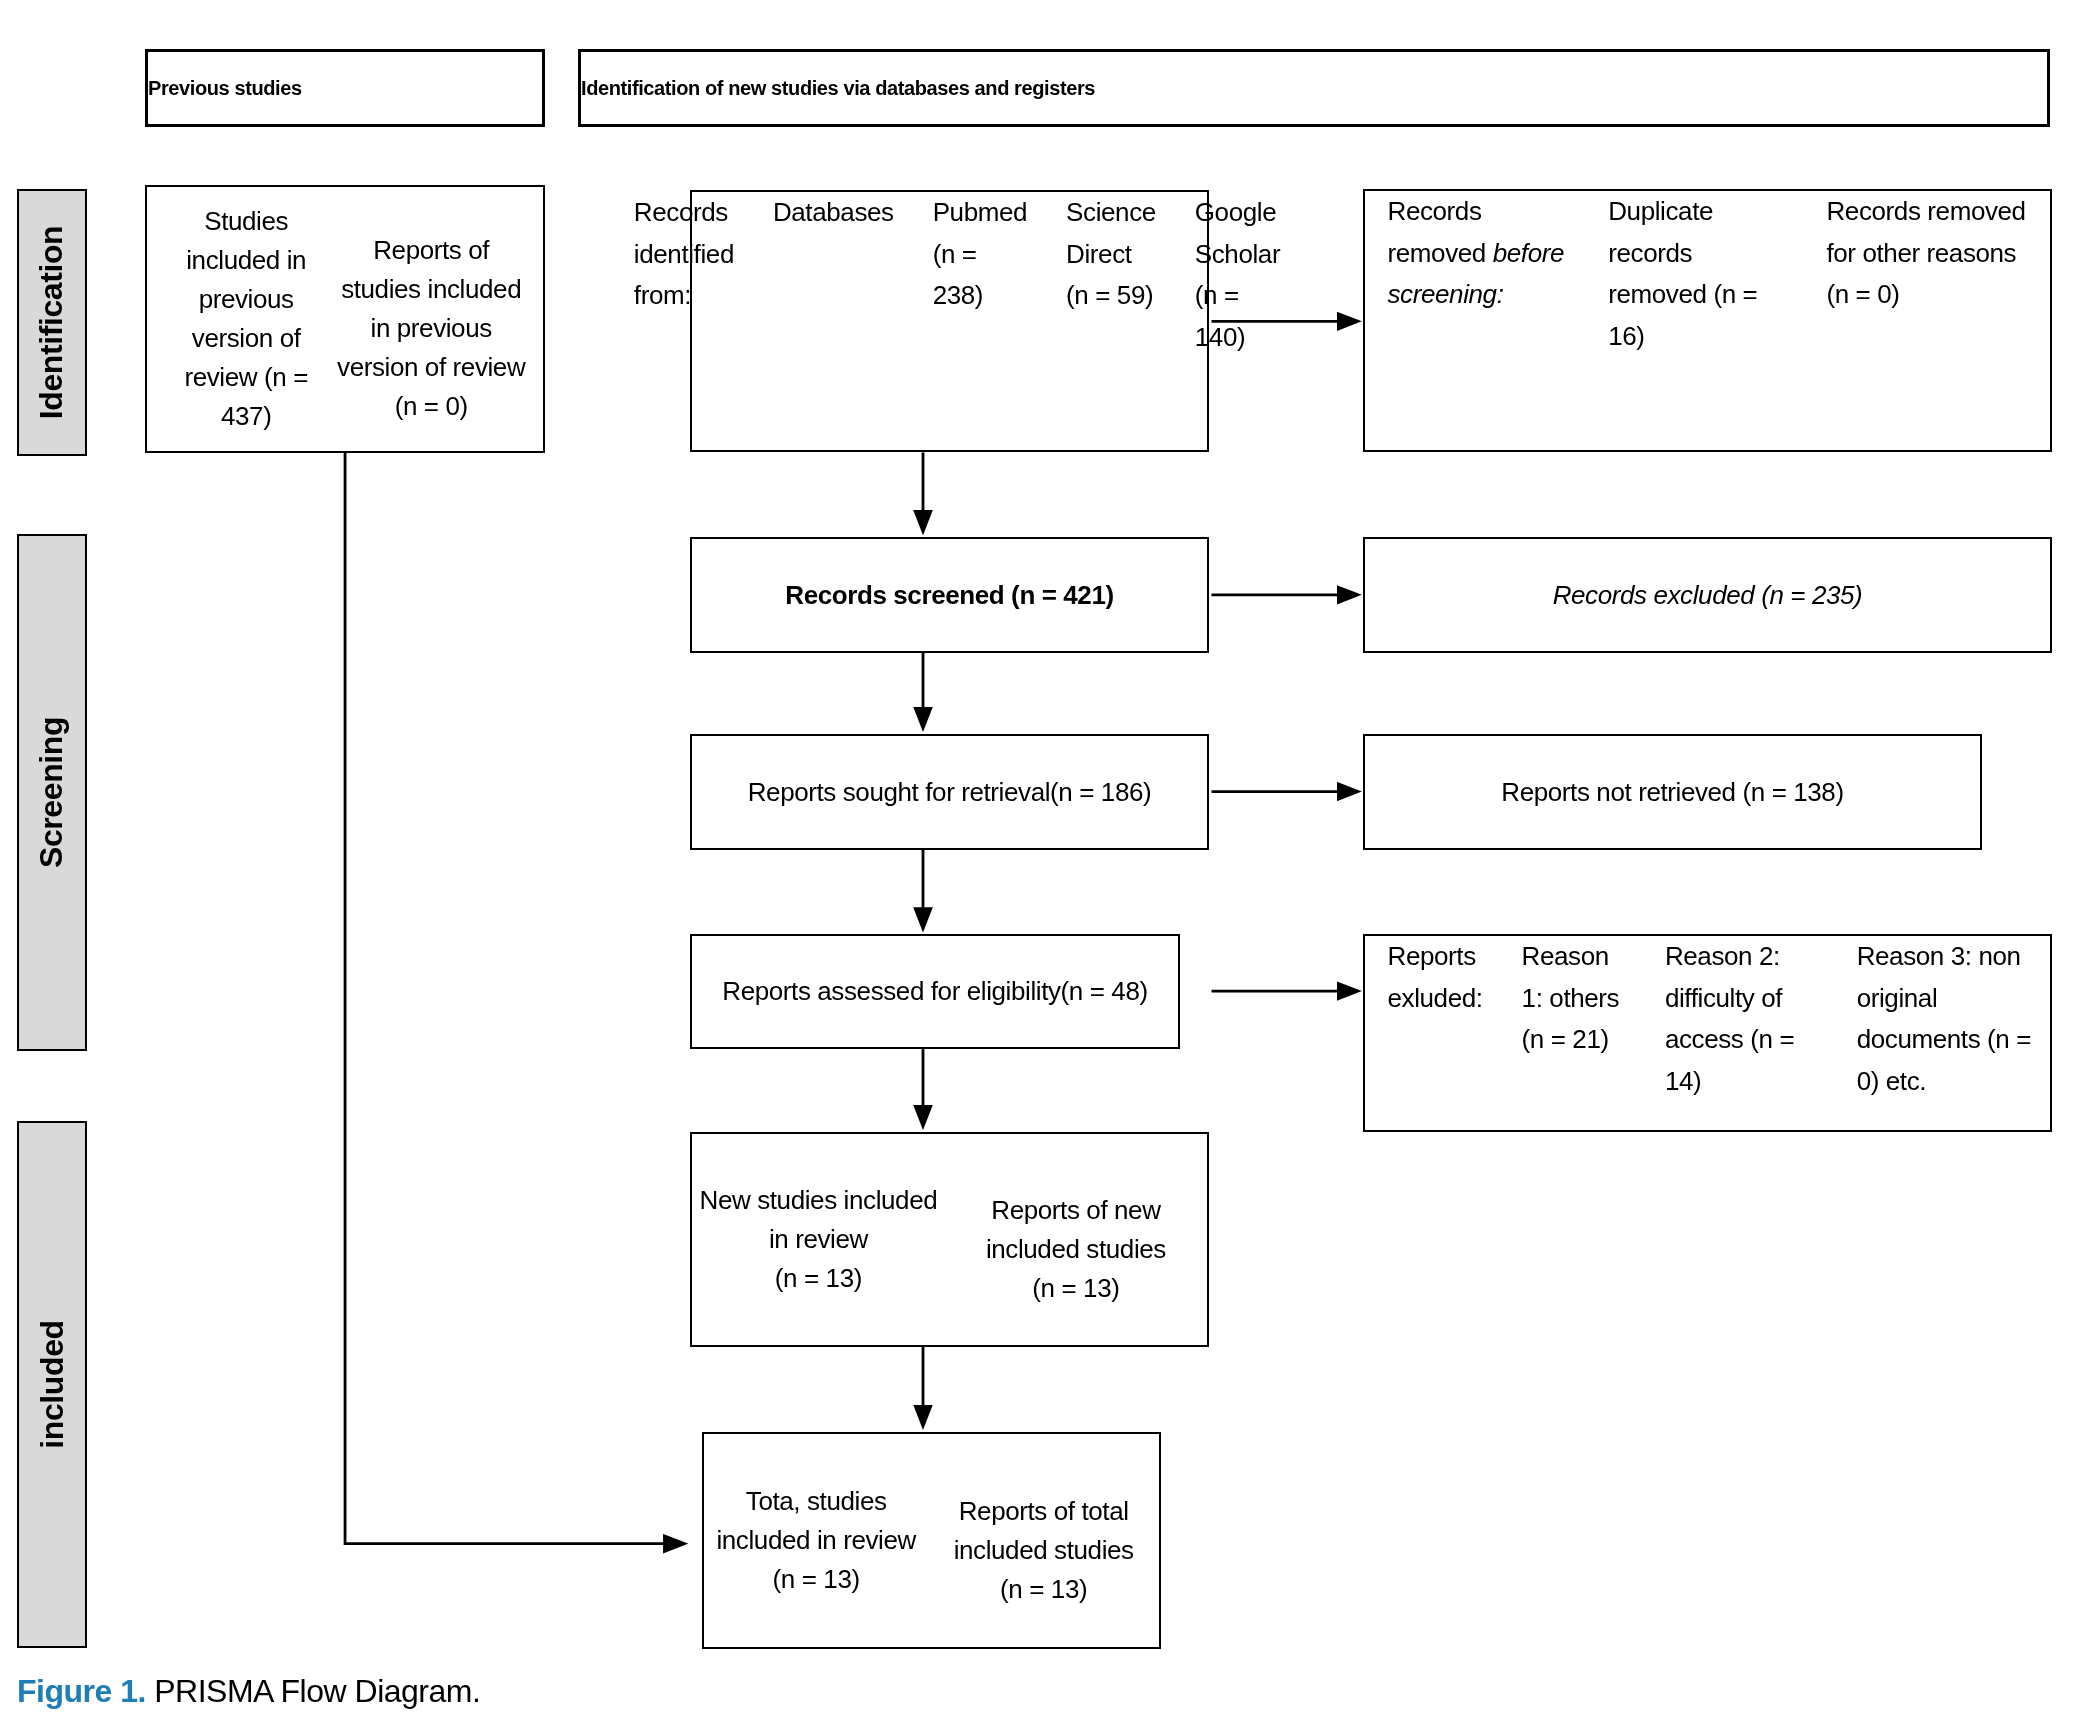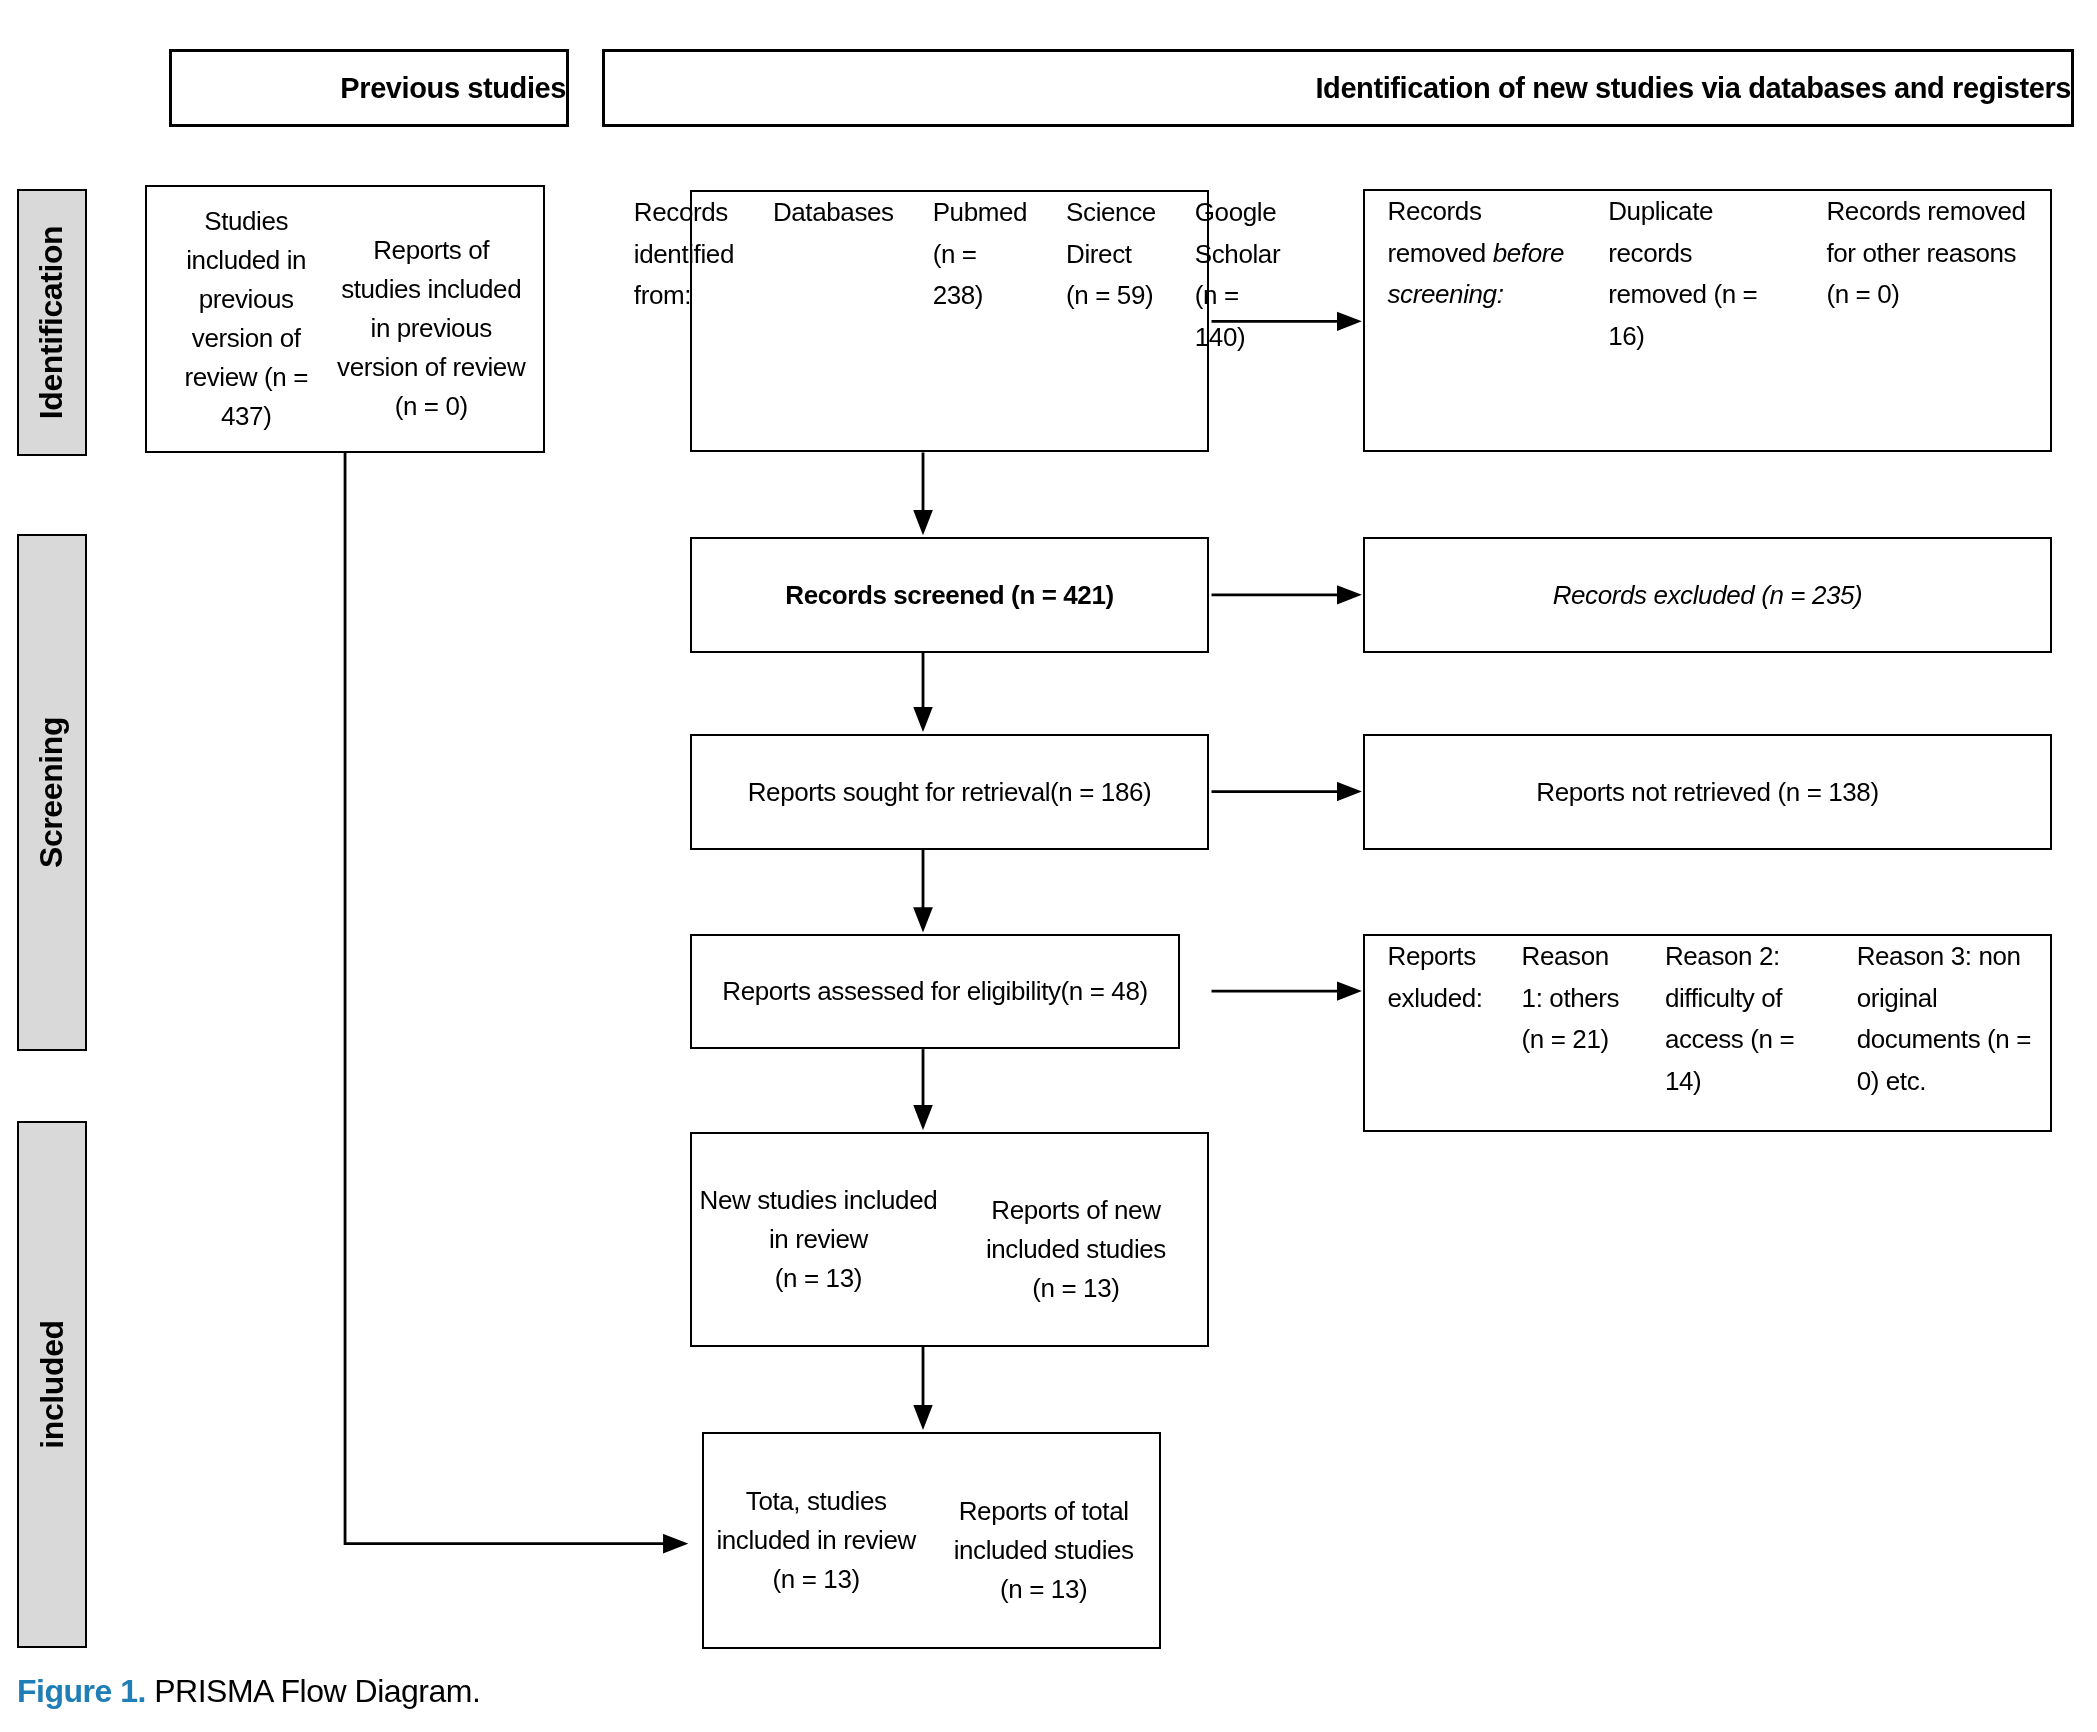--- a/index.html
+++ b/index.html
@@ -11,25 +11,24 @@
     font-family:"Liberation Sans", sans-serif;
     color:#000000;
     letter-spacing:-0.4px;
   }
   .hdr{
     position:absolute;
     border:3.7px solid #000;
     background:#fff;
     display:flex;
     align-items:center;
-    justify-content:flex-end;
+    justify-content:flex-start;
     font-weight:bold;
-    font-size:29px;
+    font-size:20px;
     box-sizing:border-box;
-    margin-left:24px;
   }
   .band{
     position:absolute;
     left:17px;
     width:70px;
     background:#d9d9d9;
     border:2.8px solid #000;
     display:flex;
     align-items:center;
     justify-content:center;
@@ -140,21 +139,21 @@
   <div class="box list" style="left:1363px;top:189px;width:689px;height:263px;">
     <span class="line"><span>Records removed </span><em>before screening:</em></span>
     <span class="indent">Duplicate records removed (n = 16)</span>
     <span class="indent">Records removed for other reasons (n = 0)</span>
   </div>
 
   <div class="box center" style="left:1363px;top:537px;width:689px;height:116px;font-style:italic;">
     <span class="line">Records excluded (n = 235)</span>
   </div>
 
-  <div class="box center" style="left:1363px;top:734px;width:689px;height:116px;">
+  <div class="box center" style="left:1363px;top:734px;width:619px;height:116px;">
     <span class="line">Reports not retrieved (n = 138)</span>
   </div>
 
   <div class="box list" style="left:1363px;top:934px;width:689px;height:198px;">
     <span class="line">Reports exluded:</span>
     <span class="indent">Reason 1: others (n = 21)</span>
     <span class="indent">Reason 2: difficulty of access (n = 14)</span>
     <span class="indent">Reason 3: non original documents (n = 0) etc.</span>
   </div>
 

